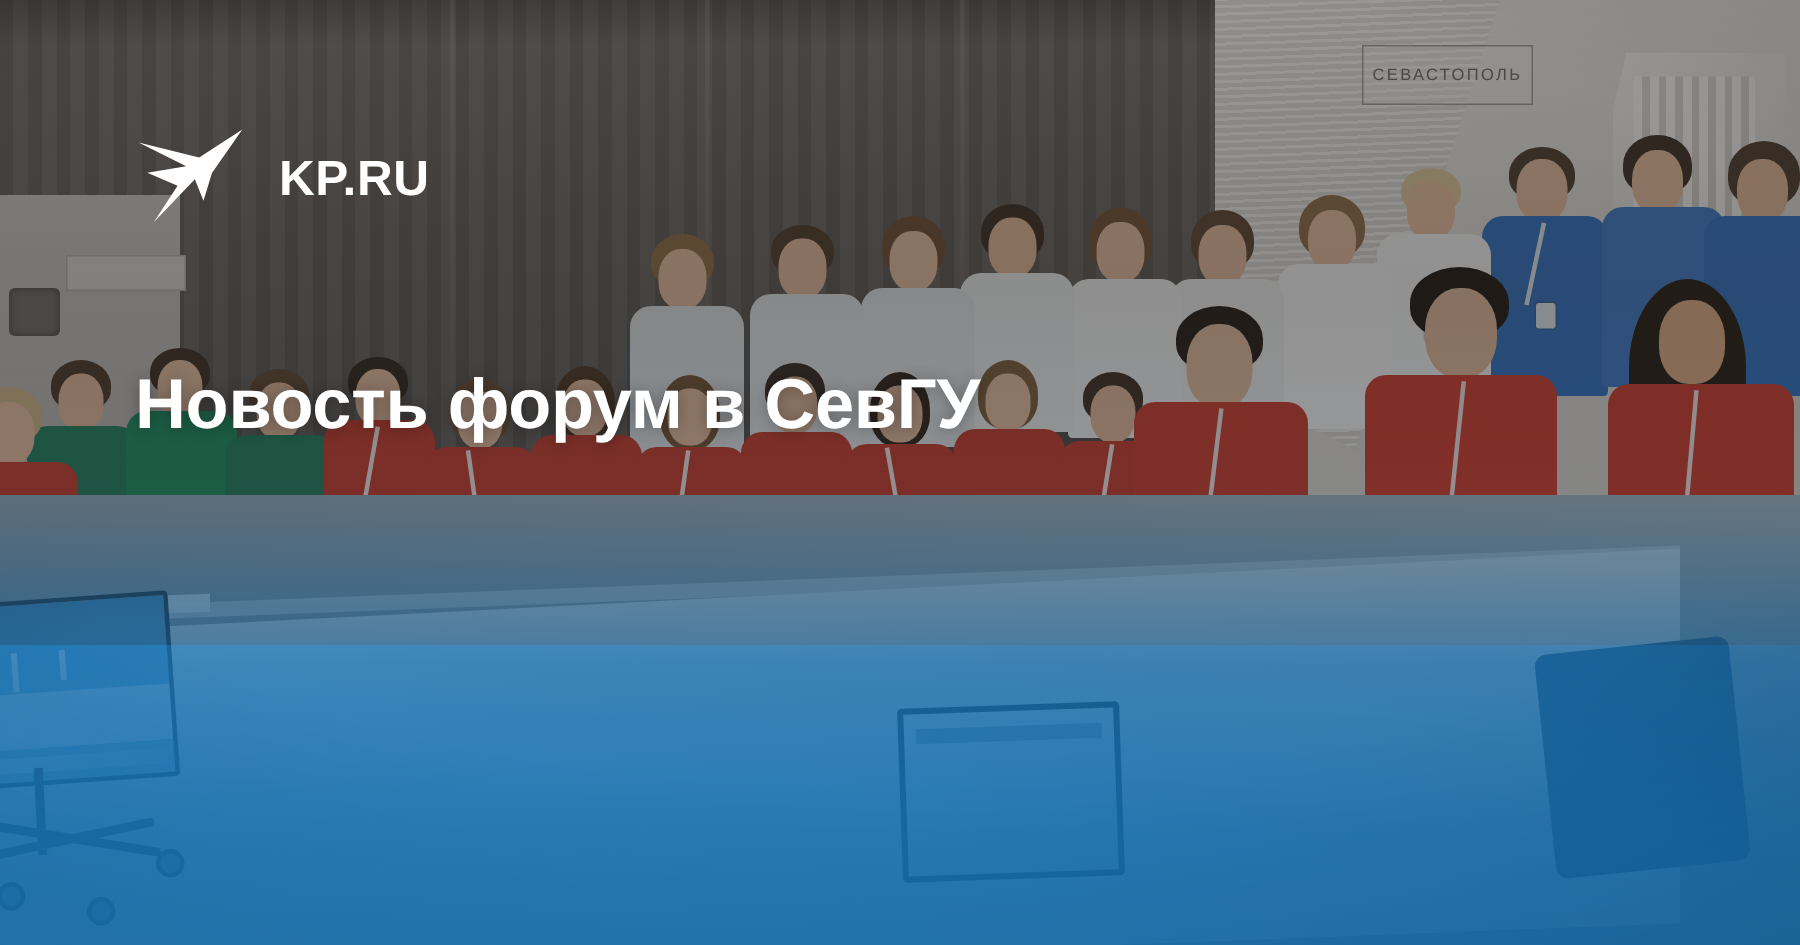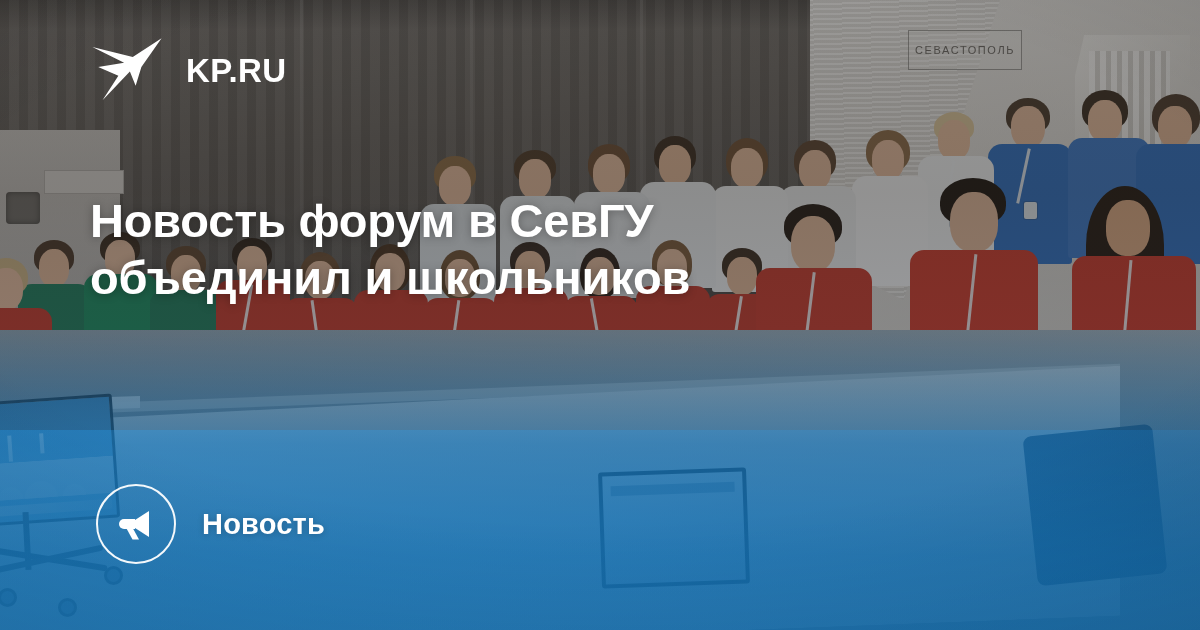--- a/index.html
+++ b/index.html
@@ -193,21 +193,21 @@
   .shade-blue2{
     position:absolute; left:0; top:430px; width:100%; height:200px;
     background:linear-gradient(135deg, rgba(26,120,186,.55), rgba(18,92,150,.45));
   }
   .vignette{
     position:absolute; inset:0;
     background:radial-gradient(120% 95% at 50% 40%, rgba(0,0,0,0) 45%, rgba(0,0,0,.22) 100%);
   }
 
   
-  .fg{ position:absolute; inset:0; }
+  .fg{ position:absolute; inset:0;margin-top:48px; }
 
   .brand{
     position:absolute; left:90px; top:34px;
     display:flex; align-items:center; gap:22px;
   }
   .brand-mark{ width:74px; height:72px; display:block; }
   .brand-text{
     color:#ffffff; font-size:33px; font-weight:700; letter-spacing:.4px;
     line-height:1; user-select:none;
   }
@@ -455,28 +455,17 @@
 
     <div class="brand">
       <svg class="brand-mark" viewBox="0 0 100 100" aria-hidden="true">
         <path fill="#ffffff" d="M2 18 L46 40 L10 46 L38 58 L16 92 L54 52 L62 72 L70 46 L98 6 L58 32 Z"></path>
       </svg>
       <span class="brand-text">KP.RU</span>
     </div>
 
     <div class="headline">
       <span class="ln">Новость форум в СевГУ</span>
-      <span class="ln">объединил и школьников</span>
     </div>
 
-    <div class="badge-row">
-      <span class="badge-circle">
-        <svg width="44" height="44" viewBox="0 0 44 44" aria-hidden="true">
-          <path fill="#ffffff" d="M35 9 L35 35 L21 26 L21 18 Z"></path>
-          <path fill="#ffffff" d="M10 17 L21 17 L21 27 L10 27 A5 5 0 0 1 10 17 Z"></path>
-          <path fill="#ffffff" d="M12.5 26.5 L19 26.5 L25 37.5 L18.5 37.5 Z"></path>
-        </svg>
-      </span>
-      <span class="badge-label">Новость</span>
-    </div>
 
   </div>
 </div>
 
 </body></html>

